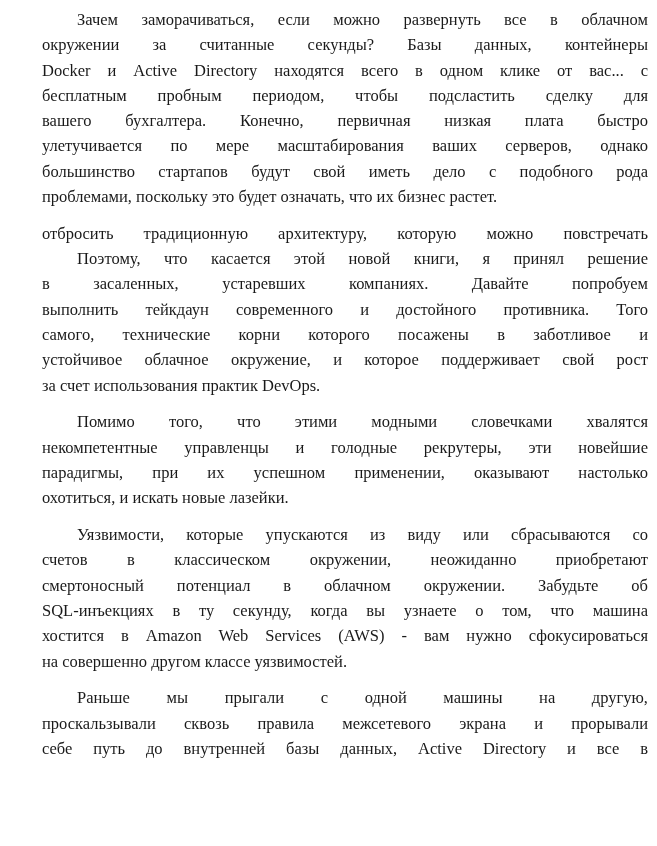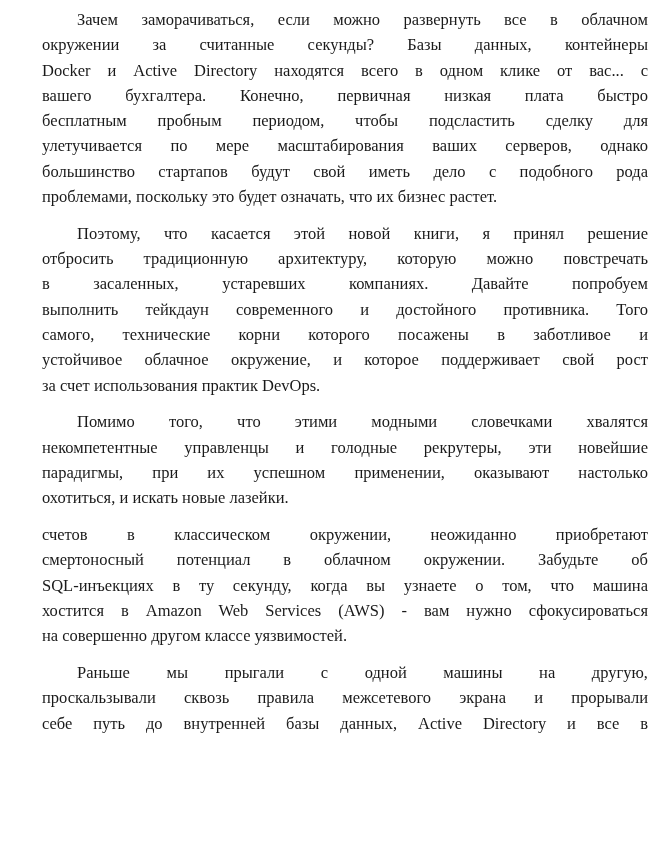--- a/index.html
+++ b/index.html
@@ -40,42 +40,43 @@
   }
 </style>
 </head>
 <body style="--page-bg: #ffffff; --page-fg: #1a1a1a;">
 
 <main class="book-page">
     <div class="para">
       <div class="line first">Зачем заморачиваться, если можно развернуть все в облачном</div>
       <div class="line">окружении за считанные секунды? Базы данных, контейнеры</div>
       <div class="line">Docker и Active Directory находятся всего в одном клике от вас... с</div>
+      <div class="line">бесплатным пробным периодом, чтобы подсластить сделку для</div>
       <div class="line">вашего бухгалтера. Конечно, первичная низкая плата быстро</div>
-      <div class="line">бесплатным пробным периодом, чтобы подсластить сделку для</div>
       <div class="line">улетучивается по мере масштабирования ваших серверов, однако</div>
       <div class="line">большинство стартапов будут свой иметь дело с подобного рода</div>
       <div class="line para-end">проблемами, поскольку это будет означать, что их бизнес растет.</div>
     </div>
     <div class="para">
+      <div class="line">отбросить традиционную архитектуру, которую можно повстречать</div>
       <div class="line first">Поэтому, что касается этой новой книги, я принял решение</div>
-      <div class="line">отбросить традиционную архитектуру, которую можно повстречать</div>
       <div class="line">в засаленных, устаревших компаниях. Давайте попробуем</div>
       <div class="line">выполнить тейкдаун современного и достойного противника. Того</div>
       <div class="line">самого, технические корни которого посажены в заботливое и</div>
       <div class="line">устойчивое облачное окружение, и которое поддерживает свой рост</div>
       <div class="line para-end">за счет использования практик DevOps.</div>
     </div>
     <div class="para">
       <div class="line first">Помимо того, что этими модными словечками хвалятся</div>
       <div class="line">некомпетентные управленцы и голодные рекрутеры, эти новейшие</div>
       <div class="line">парадигмы, при их успешном применении, оказывают настолько</div>
       <div class="line para-end">охотиться, и искать новые лазейки.</div>
     </div>
     <div class="para">
+      <div class="line first">Уязвимости, которые упускаются из виду или сбрасываются со</div>
       <div class="line">счетов в классическом окружении, неожиданно приобретают</div>
       <div class="line">смертоносный потенциал в облачном окружении. Забудьте об</div>
       <div class="line">SQL-инъекциях в ту секунду, когда вы узнаете о том, что машина</div>
       <div class="line">хостится в Amazon Web Services (AWS) - вам нужно сфокусироваться</div>
       <div class="line para-end">на совершенно другом классе уязвимостей.</div>
     </div>
     <div class="para">
       <div class="line first">Раньше мы прыгали с одной машины на другую,</div>
       <div class="line">проскальзывали сквозь правила межсетевого экрана и прорывали</div>
       <div class="line">себе путь до внутренней базы данных, Active Directory и все в</div>

